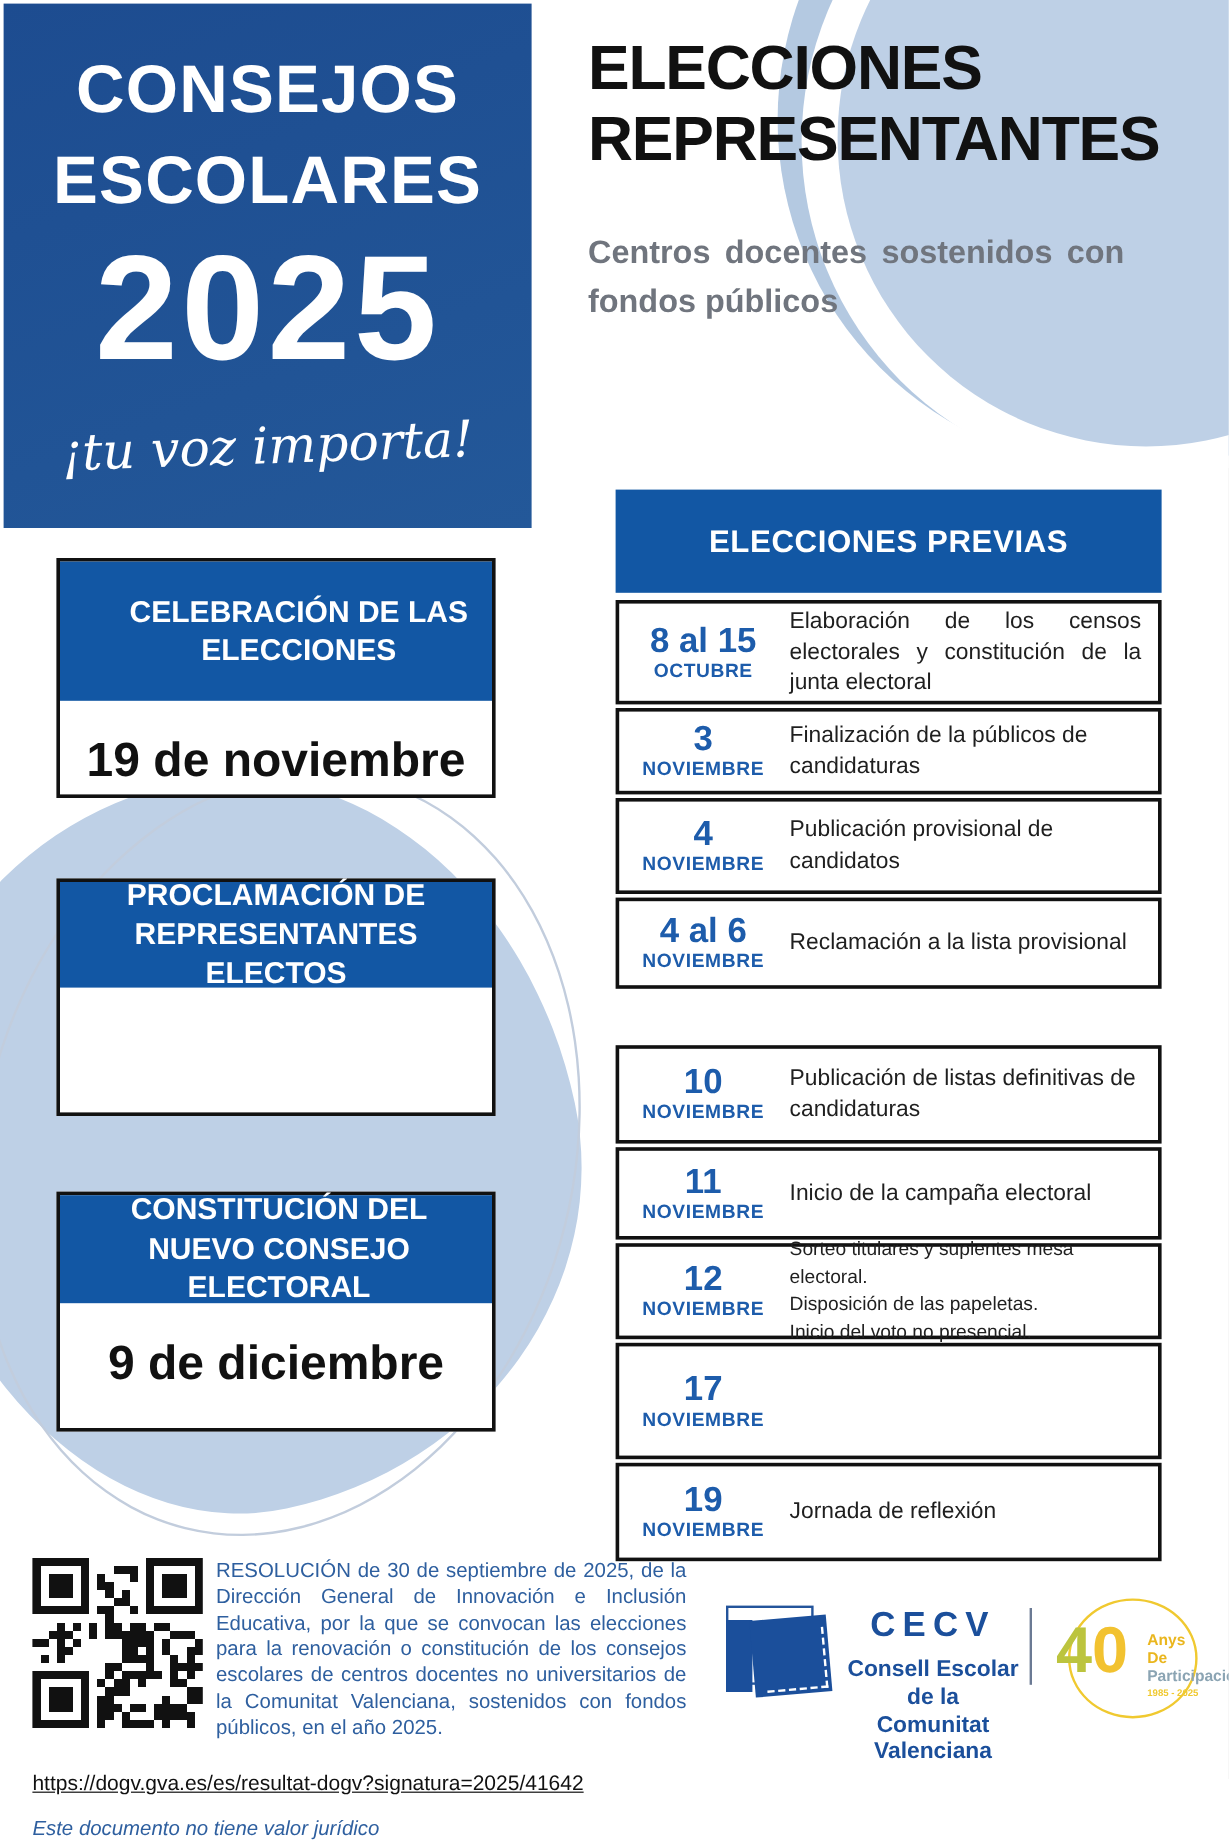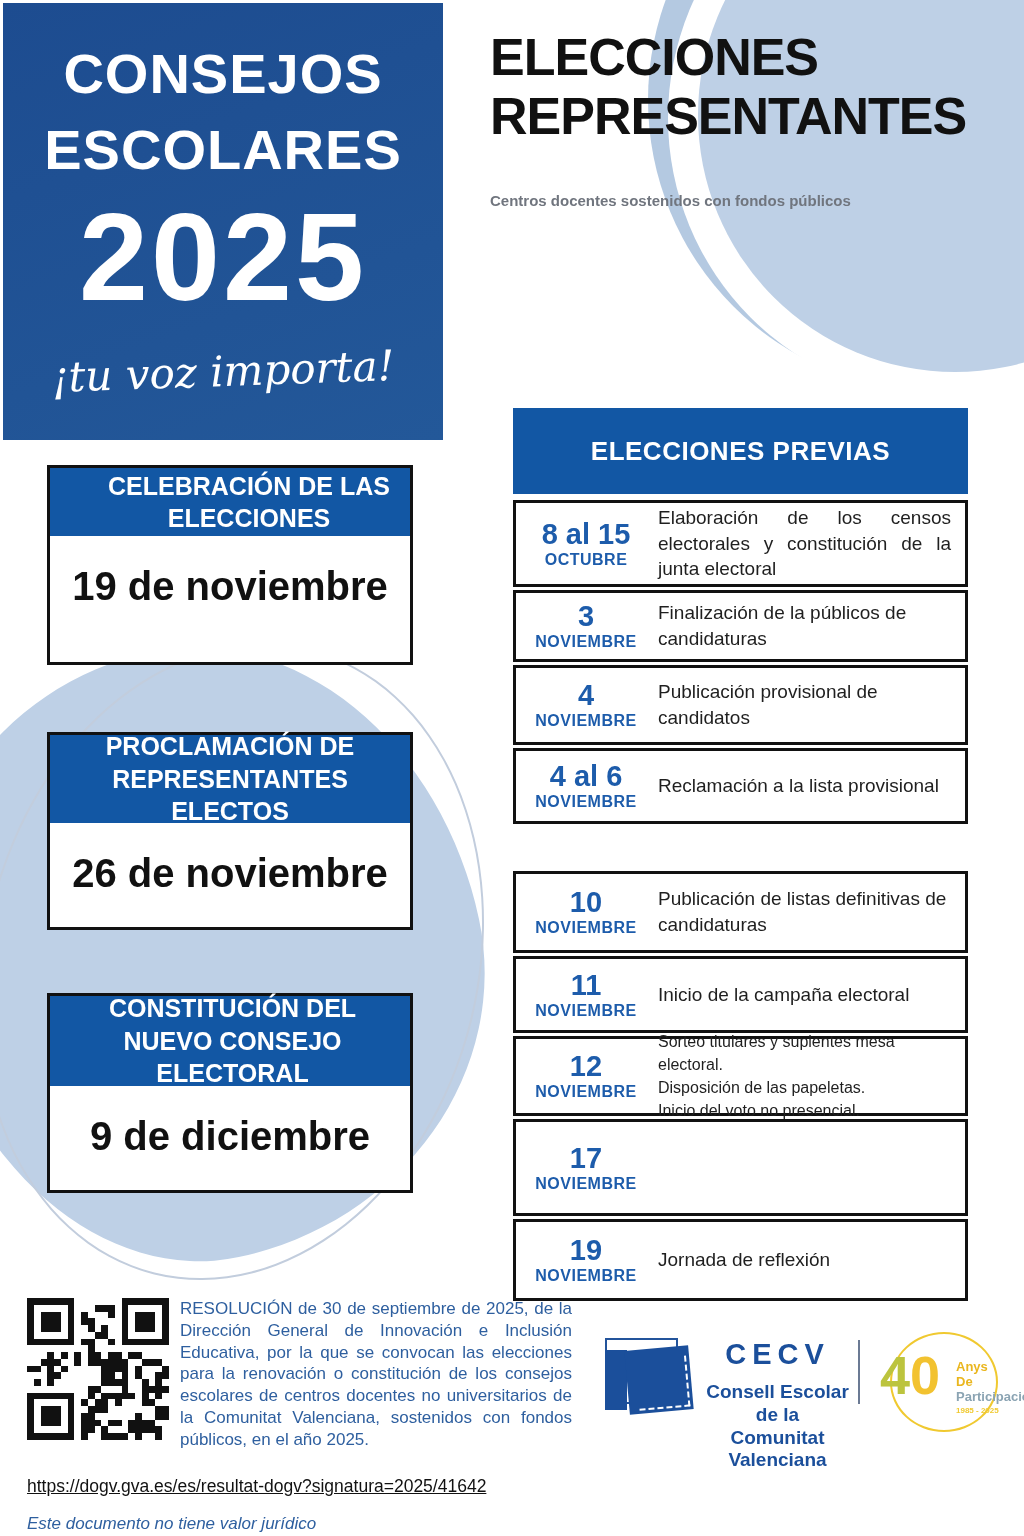--- a/index.html
+++ b/index.html
@@ -23,29 +23,29 @@
   .brand-line.l1{top:38px;}
   .brand-line.l2{top:114px;}
   .brand-year{position:absolute;top:192px;width:100%;font-weight:bold;font-size:124px;letter-spacing:3px;line-height:1;}
   .brand-tagline{position:absolute;top:344px;width:100%;font-family:"DejaVu Serif",serif;
                  font-style:italic;font-size:42px;transform:rotate(-2deg);}
 
   
   .main-heading{position:absolute;left:490px;top:28px;width:460px;color:#111;
                 font-weight:bold;font-size:52px;line-height:1.14;letter-spacing:-1px;z-index:5;}
   .sub-heading{position:absolute;left:490px;top:190px;width:447px;color:#70757e;
-               font-weight:bold;font-size:15px;line-height:1.5;text-align:justify;z-index:5;}
+               font-weight:bold;font-size:27px;line-height:1.5;text-align:justify;z-index:5;}
 
   
   .milestone{position:absolute;left:47px;width:366px;background:#fff;border:3px solid #111;
              box-sizing:border-box;text-align:center;z-index:4;}
   .milestone .head{background:#1257a4;color:#fff;font-weight:bold;font-size:25px;line-height:1.3;
                    display:flex;align-items:center;justify-content:center;padding:4px 10px;box-sizing:border-box;}
   .milestone .date{color:#111;font-weight:bold;font-size:40px;margin-top:28px;}
-  .m1{top:465px;height:200px;} .m1 .head{height:68px;padding-left:48px;}
+  .m1{top:465px;height:200px;} .m1 .head{height:116px;padding-left:48px;}
   .m2{top:732px;height:198px;} .m2 .head{height:88px;}
   .m3{top:993px;height:200px;} .m3 .head{height:90px;padding-left:15px;}
 
   
   .sched-head{position:absolute;left:513px;top:408px;width:455px;height:86px;background:#1257a4;
               color:#fff;font-weight:bold;font-size:26px;letter-spacing:.5px;display:flex;
               align-items:center;justify-content:center;box-sizing:border-box;z-index:5;}
   .sched{position:absolute;left:513px;top:500px;width:455px;display:flex;flex-direction:column;gap:3px;z-index:5;}
   .srow{background:#fff;border:3px solid #111;box-sizing:border-box;display:flex;align-items:center;}
   .srow .when{width:140px;flex:0 0 140px;text-align:center;color:#1d5cab;font-weight:bold;line-height:1.15;}
@@ -111,21 +111,20 @@
     <span>REPRESENTANTES</span>
   </div>
   <div class="sub-heading">Centros docentes sostenidos con fondos públicos</div>
 
   <div class="milestone m1">
     <div class="head">CELEBRACIÓN DE LAS ELECCIONES</div>
     <div class="date">19 de noviembre</div>
   </div>
   <div class="milestone m2">
     <div class="head">PROCLAMACIÓN DE REPRESENTANTES ELECTOS</div>
-    <div class="date">26 de noviembre</div>
   </div>
   <div class="milestone m3">
     <div class="head">CONSTITUCIÓN DEL NUEVO CONSEJO ELECTORAL</div>
     <div class="date">9 de diciembre</div>
   </div>
 
   <div class="sched-head">ELECCIONES PREVIAS</div>
   <div class="sched">
 
     <div class="srow h1 justify">

